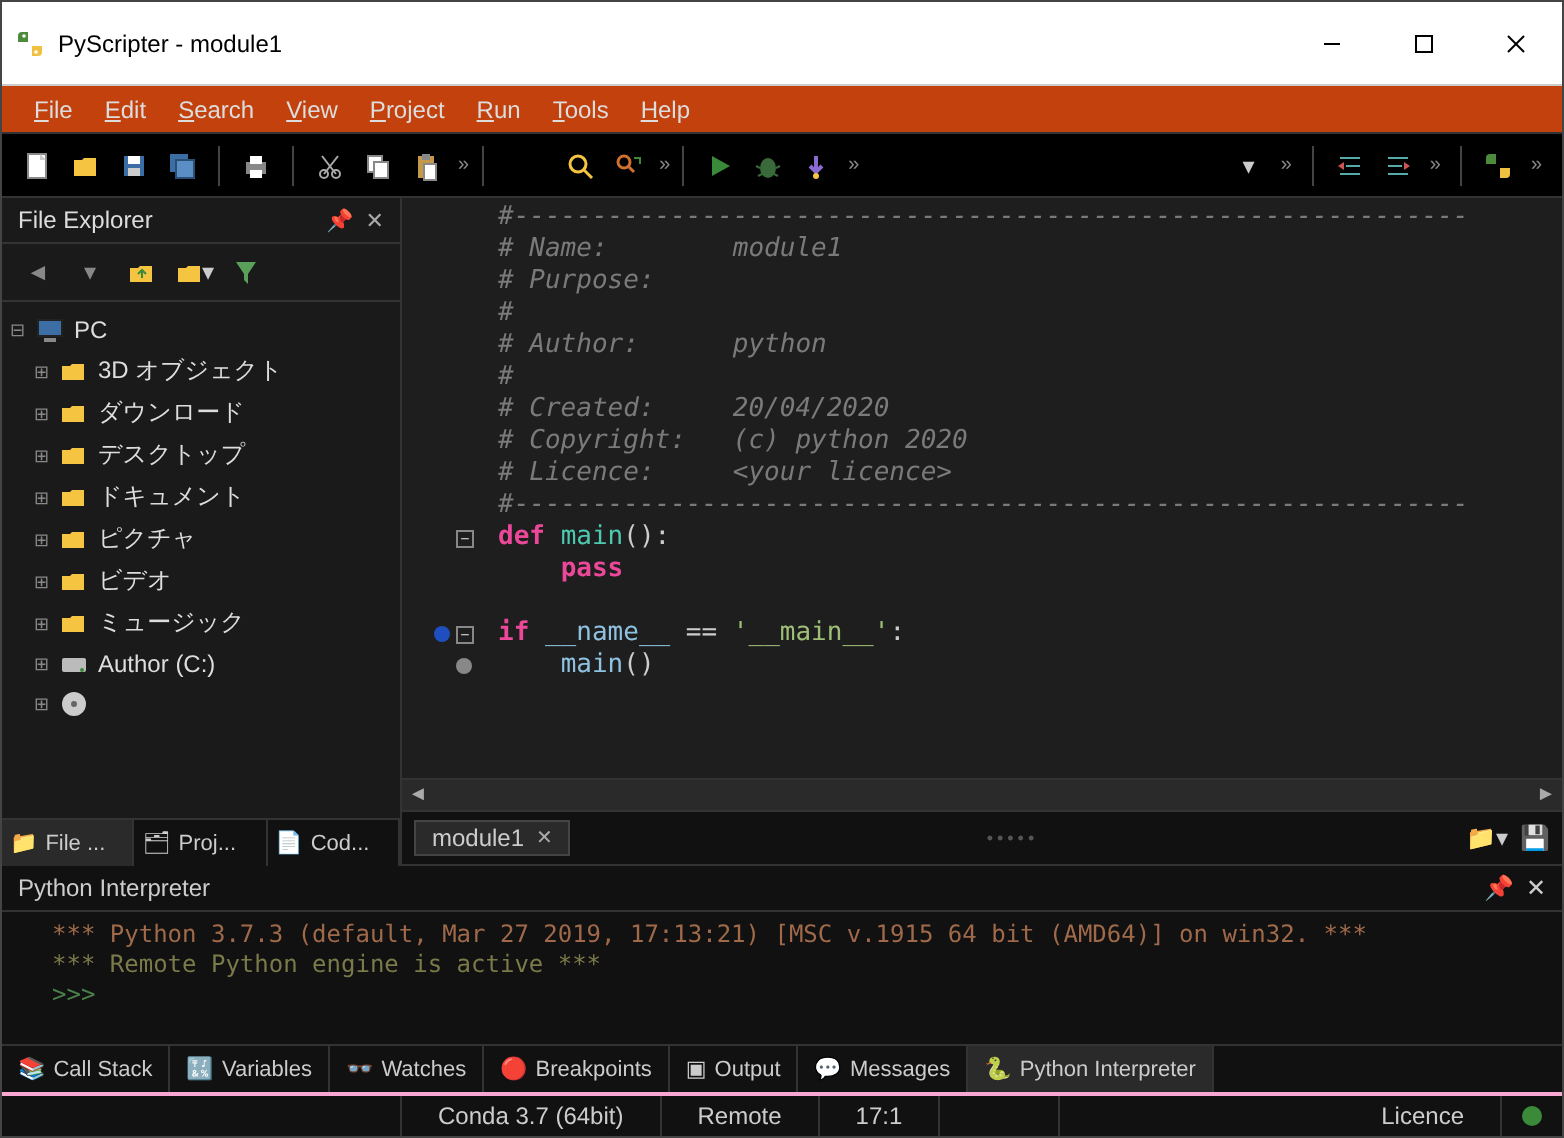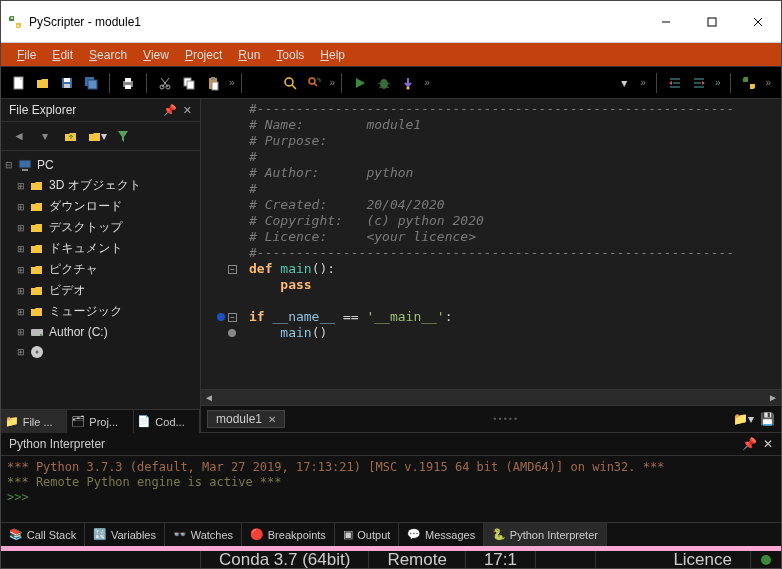--- a/index.html
+++ b/index.html
@@ -31,43 +31,43 @@
 .sidebar-tab { flex: 1; display: flex; align-items: center; gap: 4px; padding: 0 4px; font-size: 11px; cursor: pointer; border-right: 1px solid #333; overflow: hidden; }
 .sidebar-tab.active { background: #2a2a2a; }
 .editor-area { flex: 1; display: flex; flex-direction: column; min-width: 0; }
 .editor-viewport { flex: 1; background: #1e1e1e; position: relative; display: flex; overflow: hidden; }
 .gutter { width: 42px; background: #1e1e1e; padding-top: 2px; }
 .gutter-line { height: 16px; display: flex; align-items: center; justify-content: flex-end; padding-right: 4px; }
 .fold { width: 9px; height: 9px; border: 1px solid #888; font-size: 8px; line-height: 7px; text-align: center; color: #ccc; cursor: pointer; margin-right: 2px; }
 .bp-dot { width: 8px; height: 8px; border-radius: 50%; background: #1f4fbf; margin-right: 3px; }
 .code { flex: 1; font-family: Consolas, monospace; font-size: 13px; line-height: 16px; white-space: pre; padding: 2px 6px; color: #ccc; overflow: hidden; }
 .c-comment { color: #7a7a7a; font-style: italic; }
-.c-kw { color: #fdba74; font-weight: bold; }
+.c-kw { color: #ec4899; font-weight: bold; }
 .c-name { color: #4ec9b0; }
 .c-str { color: #9fbf77; }
 .c-fn { color: #8fc2e0; }
 .hscroll { height: 16px; background: #2a2a2a; display: flex; align-items: center; border-top: 1px solid #333; }
 .hscroll-track { flex: 1; }
 .hscroll-btn { width: 16px; text-align: center; color: #aaa; cursor: pointer; font-size: 10px; }
 .editor-tabs { height: 28px; background: #111; display: flex; align-items: center; padding: 0 6px; border-top: 1px solid #333; border-bottom: 1px solid #333; }
 .grip { flex: 1; text-align: center; color: #555; letter-spacing: 2px; font-size: 9px; }
 .editor-tab { display: flex; align-items: center; gap: 6px; padding: 1px 8px; background: #2a2a2a; border: 1px solid #444; font-size: 12px; cursor: pointer; }
 .editor-tab .close-x { color: #aaa; cursor: pointer; font-size: 10px; }
 .ed-ctrl { margin-left: 6px; cursor: pointer; }
 .interpreter-panel { background: #111; display: flex; flex-direction: column; }
 .interpreter-header { display: flex; align-items: center; padding: 4px 8px; border-bottom: 1px solid #333; }
 .interpreter-header .title { flex: 1; }
-.interpreter-body { font-family: Consolas, monospace; font-size: 12px; line-height: 15px; padding: 4px 6px; height: 66px; overflow: hidden; color: #aa5; }
+.interpreter-body { font-family: Consolas, monospace; font-size: 12px; line-height: 15px; padding: 4px 6px; height: 66px; overflow: hidden; color: #aa5; margin-left: 19px; }
 .int-line1 { color: #a06a4a; }
 .int-line2 { color: #7a7a4a; }
 .prompt { color: #4a804a; }
 .bottom-tabs { display: flex; background: #111; height: 24px; border-top: 1px solid #333; }
 .bottom-tab { display: flex; align-items: center; gap: 4px; padding: 0 8px; font-size: 11px; cursor: pointer; border-right: 1px solid #333; }
 .bottom-tab.active { background: #2a2a2a; }
-.statusbar { height: 22px; background: #111; display: flex; align-items: center; font-size: 17px; border-top: 5px solid #f9a8d4; color: #ccc; }
+.statusbar { height: 22px; background: #111; display: flex; align-items: center; font-size: 12px; border-top: 2px solid #f9a8d4; color: #ccc; }
 .status-cell { padding: 0 18px; border-right: 1px solid #333; height: 100%; display: flex; align-items: center; }
 .status-spacer { flex: 1; }
 .status-dot { width: 10px; height: 10px; background: #3a8a3a; border-radius: 50%; margin: 0 10px; }
 svg { display: block; }
 </style>
 </head>
 <body>
 
 <div class="titlebar">
   <span class="logo">

